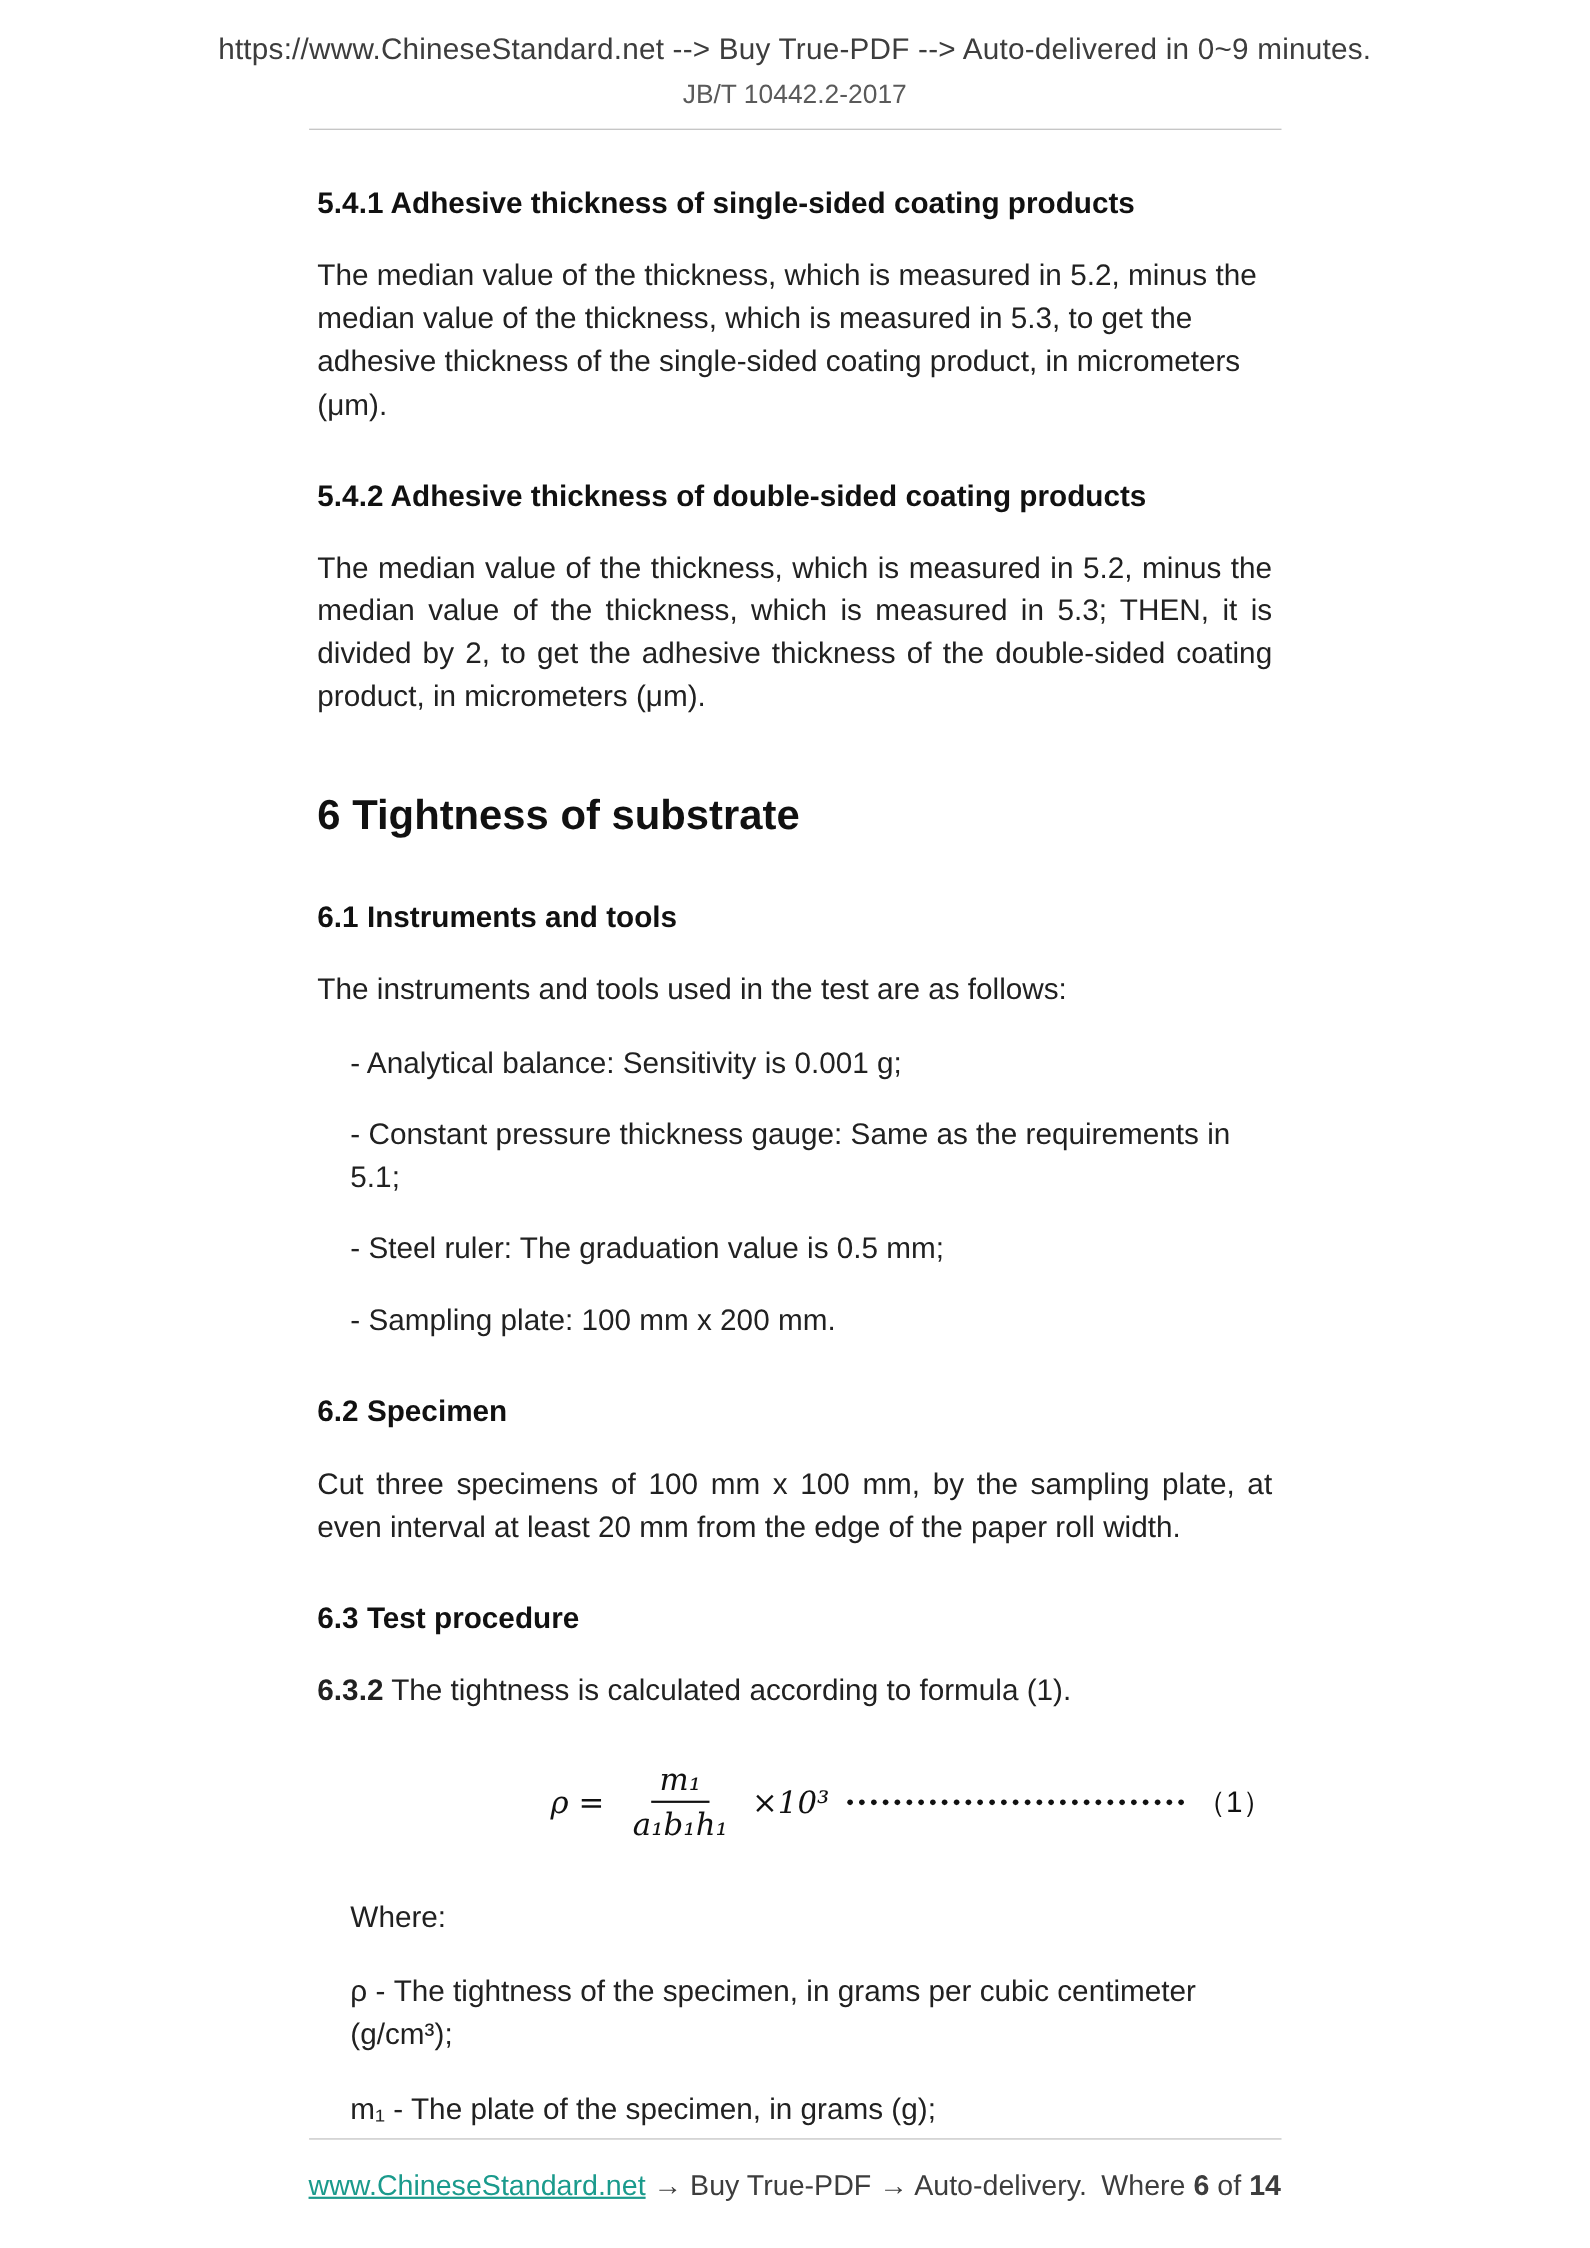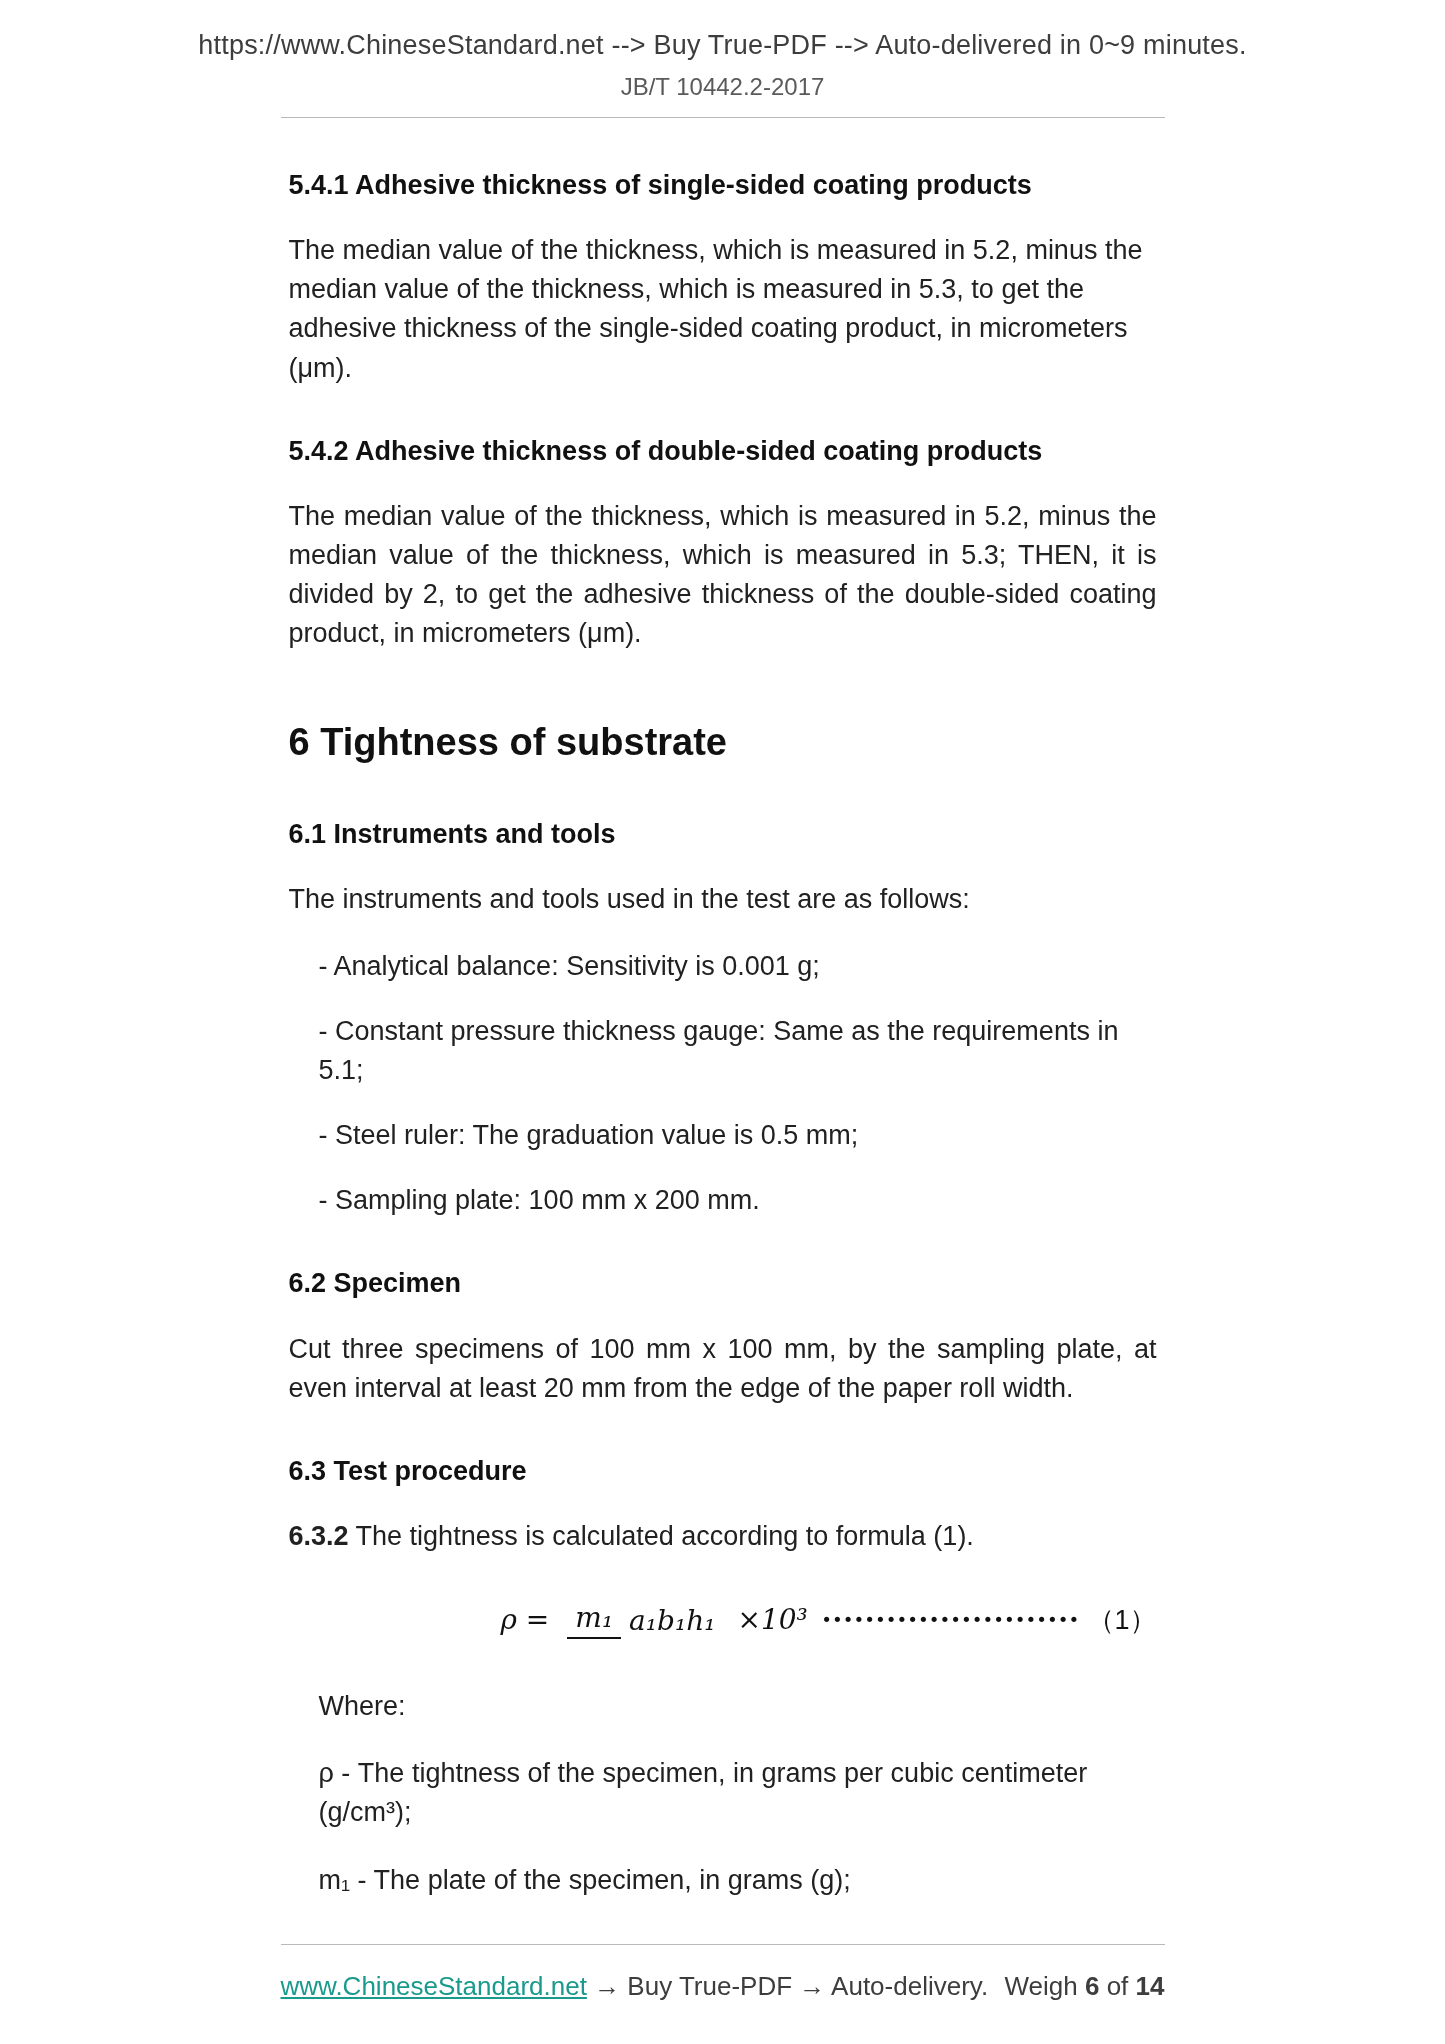--- a/index.html
+++ b/index.html
@@ -71,21 +71,21 @@
   .formula-math {
     display: inline-flex;
     align-items: center;
     font-style: italic;
     margin-left: 212px;
     white-space: nowrap;
   }
   .formula-lhs { margin-right: 10px; }
   .frac {
     display: inline-flex;
-    flex-direction: row;
+    flex-direction: column;
     align-items: center;
     margin: 0 8px;
     line-height: 1.25;
   }
   .frac .num { padding: 0 8px 2px 8px; border-bottom: 2px solid #111; }
   .frac .den { padding: 2px 8px 0 8px; }
   .formula-mult { margin-left: 6px; }
   .formula-dots {
     flex: 1;
     overflow: hidden;
@@ -167,16 +167,16 @@
     </div>
 
     <p class="body-text indented">Where:</p>
     <p class="body-text indented">ρ - The tightness of the specimen, in grams per cubic centimeter (g/cm³);</p>
     <p class="body-text indented">m₁ - The plate of the specimen, in grams (g);</p>
 
   </main>
 
   <footer class="doc-footer">
     <div class="footer-left"><span class="site-link">www.ChineseStandard.net</span><span> → Buy True-PDF → Auto-delivery.</span></div>
-    <div class="footer-right"><span>Weigh</span>&nbsp;<span class="bold">6</span>&nbsp;<span>of</span>&nbsp;<span class="bold">14</span></div>
+    <div class="footer-right"><span>Where</span>&nbsp;<span class="bold">6</span>&nbsp;<span>of</span>&nbsp;<span class="bold">14</span></div>
   </footer>
 
 </div>
 
 </body></html>

